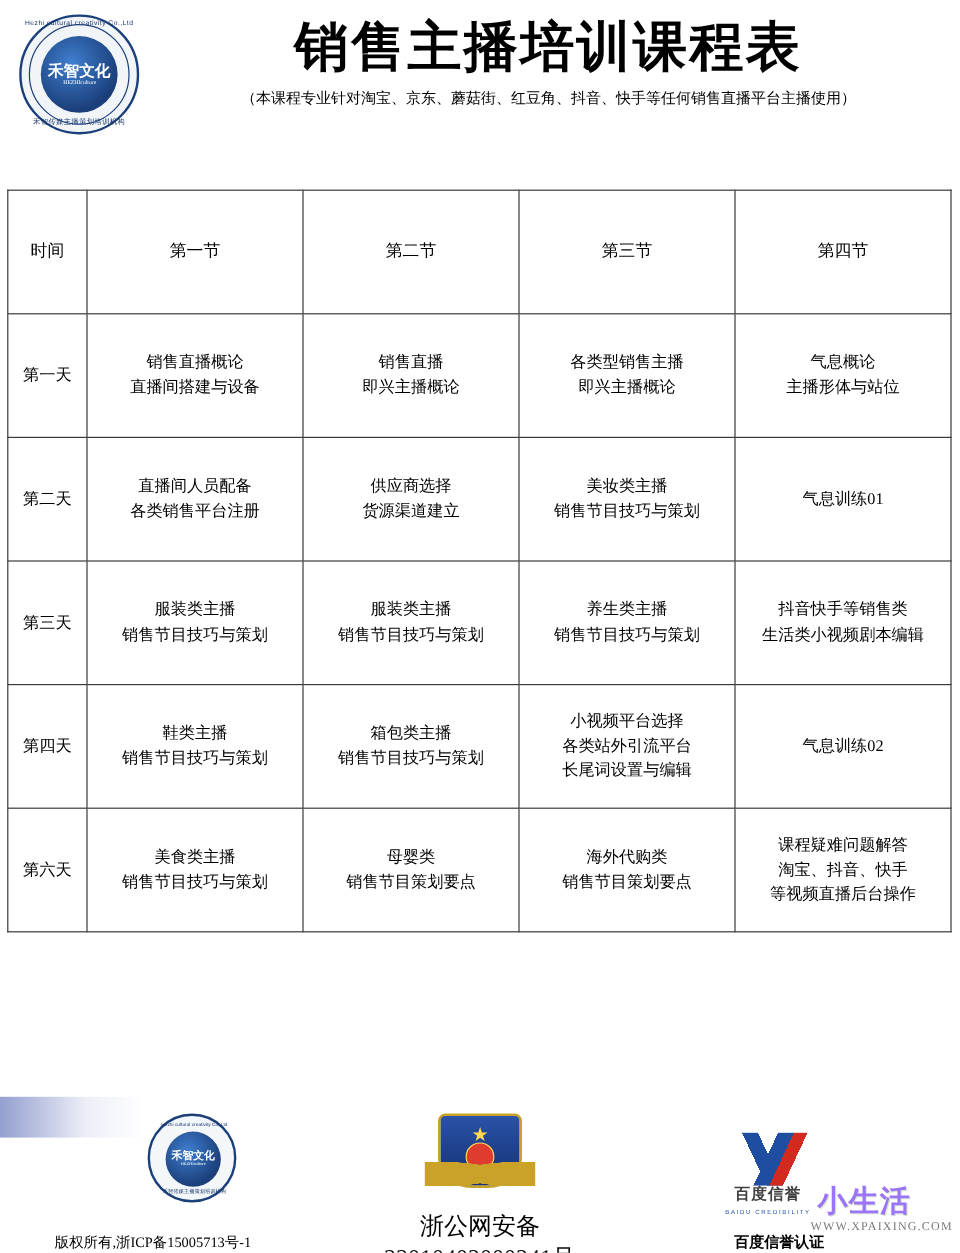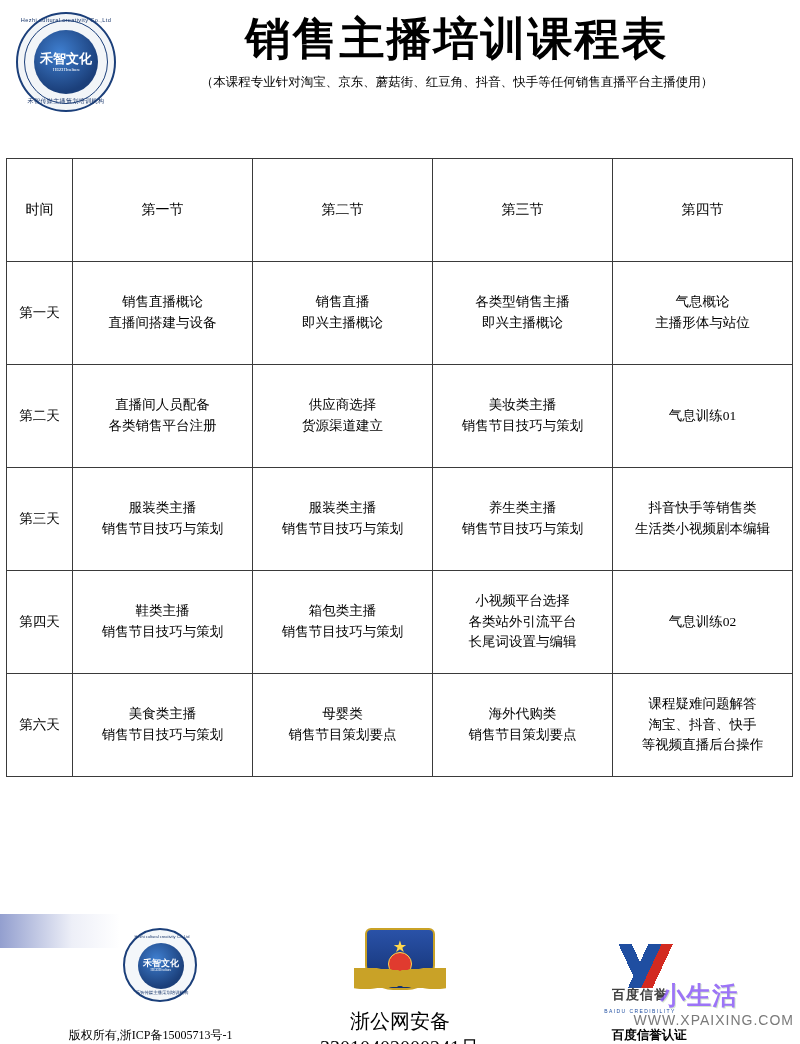--- a/index.html
+++ b/index.html
@@ -281,45 +281,45 @@
     align-items: center;
     justify-content: space-around;
     padding: 6px 26px 0 26px;
     box-sizing: border-box;
   }
   .footer-labels .fl {
     width: 210px;
     text-align: center;
     font-size: 12.5px;
   }
-  .footer-labels .fl.left { text-align: center; font-size: 12px; }
+  .footer-labels .fl.left { text-align: left; font-size: 12px; }
   .footer-labels .fl.mid { font-size: 20px; font-weight: normal; }
   .footer-labels .fl.right { font-size: 12.5px; font-weight: bold; color: #000000; }
 
   
   .watermark {
     position: absolute;
     right: 6px;
     bottom: 16px;
     text-align: center;
     pointer-events: none;
   }
   .watermark .wm-main {
     font-size: 25px;
     font-weight: bold;
     color: #8b5cf6;
     opacity: 0.85;
     letter-spacing: 1px;
     text-shadow: 1px 1px 0 #cfe3c6;
   }
   .watermark .wm-sub {
-    font-size: 14px;
+    font-size: 10px;
     color: #7a7a7a;
     letter-spacing: 1px;
-    font-family: Liberation Sans, sans-serif;
+    font-family: Liberation Serif, serif;
     margin-left: 29px;
   }
   .corner-gradient {
     position: absolute;
     left: 0; bottom: 96px;
     width: 120px; height: 34px;
     background: linear-gradient(90deg, #6f7fbf 0%, rgba(160,170,215,0.25) 60%, rgba(255,255,255,0) 100%);
     opacity: 0.75;
   }
 </style>

